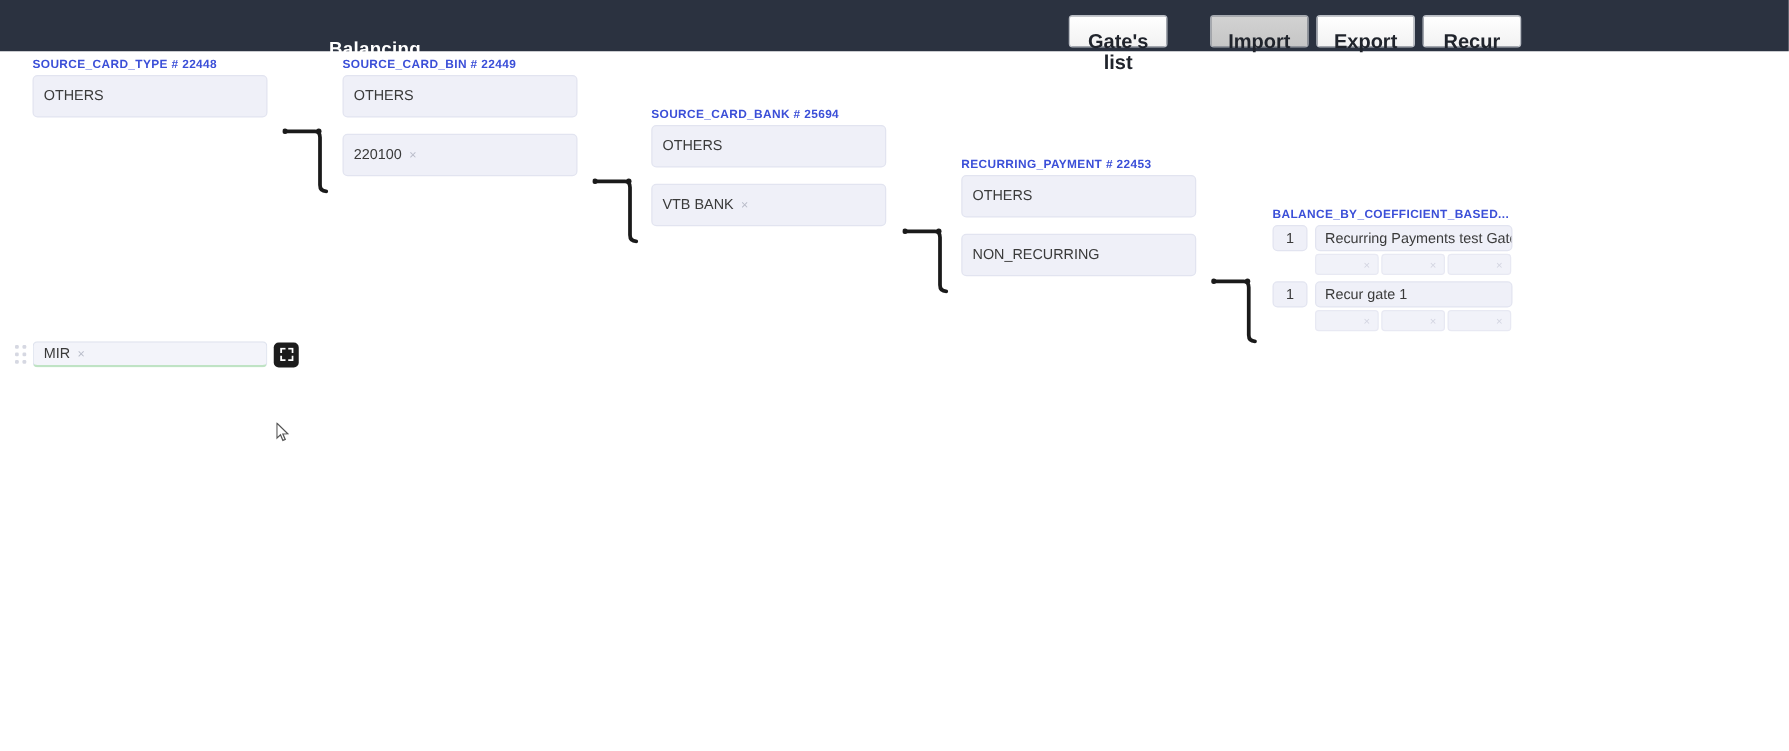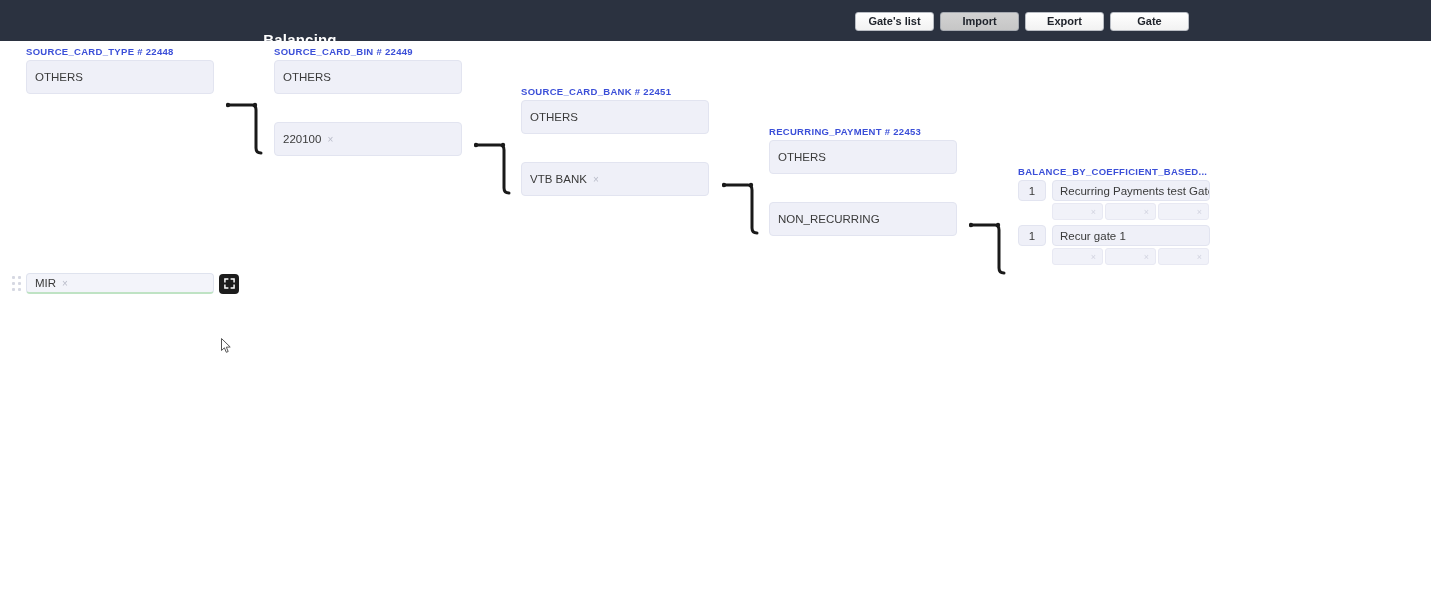--- a/index.html
+++ b/index.html
@@ -33,28 +33,29 @@
   .btn-group {
     position: absolute; top: 12px; left: 855px;
     display: flex; gap: 6px;
   }
   .tbtn {
     width: 79px; height: 19px;
     border: 1px solid #b9bdc4;
     border-radius: 3px;
     background: linear-gradient(#ffffff, #f2f2f2);
     color: #20242c;
-    font-size: 11px; font-weight: bold;
+    font-size: 16px; font-weight: bold;
     font-family: "Liberation Sans", sans-serif;
     line-height: 17px; text-align: center;
-    cursor: pointer; padding: 0;
+    cursor: pointer; padding: 12px;
   }
   .tbtn.active {
     background: linear-gradient(#d2d2d2, #c6c6c6);
     border-color: #a5a9b0;
+    margin-left: 28px;
   }
 
   
   .canvas { position: absolute; left: 0; top: 41px; width: 1431px; height: 560px; }
 
   .group { position: absolute; }
   .group-label {
     font-size: 9.5px; font-weight: bold; letter-spacing: .3px;
     color: #3b4fd8; white-space: nowrap;
     margin-bottom: 3px;
@@ -64,21 +65,21 @@
   .field {
     height: 21px;
     background: #eff0f8;
     border: 1px solid #e2e4f0;
     border-radius: 4px;
     display: flex; align-items: center;
     padding: 16px 8px;
     font-size: 11.5px; color: #3a3a3a;
     white-space: nowrap; overflow: hidden;
   }
-  .field + .field { margin-top: 28px; }
+  .field + .field { margin-top: 13px; }
   .chip-x {
     color: #b9bcc9; font-size: 10px; margin-left: 6px;
   }
 
   
   .wrow { display: flex; align-items: flex-start; gap: 6px; }
   .weight {
     width: 28px; height: 21px;
     background: #eff0f8; border: 1px solid #e2e4f0; border-radius: 4px;
     display: flex; align-items: center; justify-content: center;
@@ -138,21 +139,21 @@
 <div class="topbar">
 
   <div class="brand">
     <div class="brand-title">Balancing</div>
   </div>
 
   <div class="btn-group">
     <button class="tbtn">Gate's list</button>
     <button class="tbtn active">Import</button>
     <button class="tbtn">Export</button>
-    <button class="tbtn">Gate</button>
+    <button class="tbtn">Recur</button>
   </div>
 </div>
 
 <div class="canvas">
 
   <div class="group" style="left:26px; top:5px; width:188px;">
     <div class="group-label">SOURCE_CARD_TYPE # 22448</div>
     <div class="field">
       <span>OTHERS</span>
     </div>
@@ -179,21 +180,21 @@
 
   <div class="conn" style="left:474px; top:100px;">
     <svg width="40" height="58" viewBox="0 0 40 58">
       <path d="M2,4 H26 Q30,4 30,9 V47 Q30,52 35,52" fill="none" stroke="#1a1a1a" stroke-width="3" stroke-linecap="round"></path>
       <circle cx="2" cy="4" r="2.2" fill="#1a1a1a"></circle>
       <circle cx="29" cy="4" r="2.2" fill="#1a1a1a"></circle>
     </svg>
   </div>
 
   <div class="group" style="left:521px; top:45px; width:188px;">
-    <div class="group-label">SOURCE_CARD_BANK # 22451</div>
+    <div class="group-label">SOURCE_CARD_BANK # 25694</div>
     <div class="field">
       <span>OTHERS</span>
     </div>
     <div class="field">
       <span>VTB BANK</span>
       <span class="chip-x">×</span>
     </div>
   </div>
 
   <div class="conn" style="left:722px; top:140px;">

